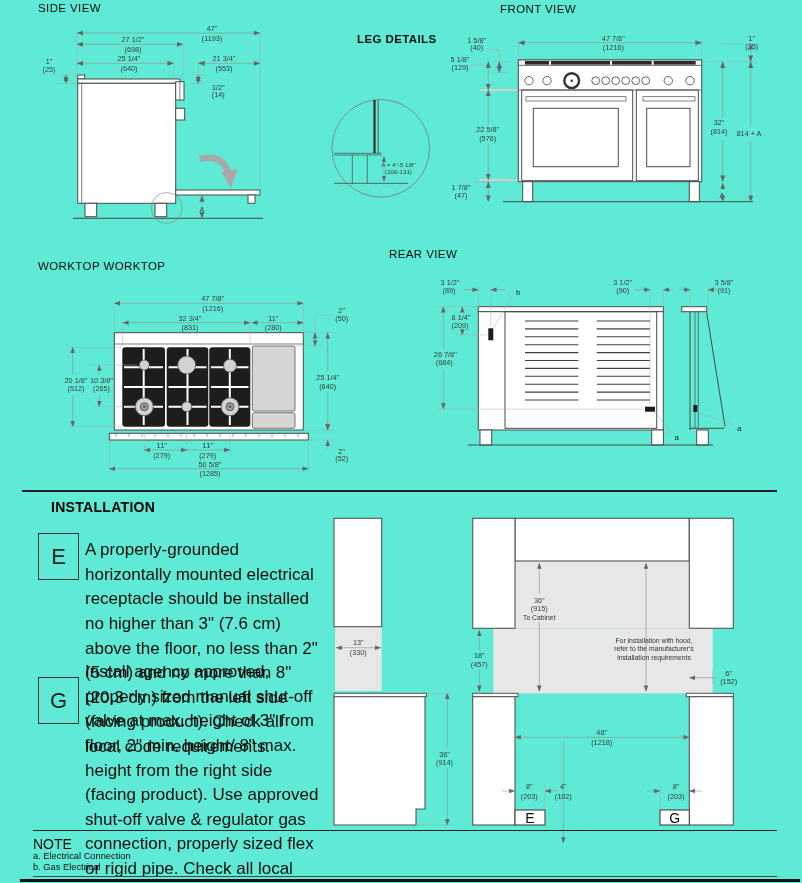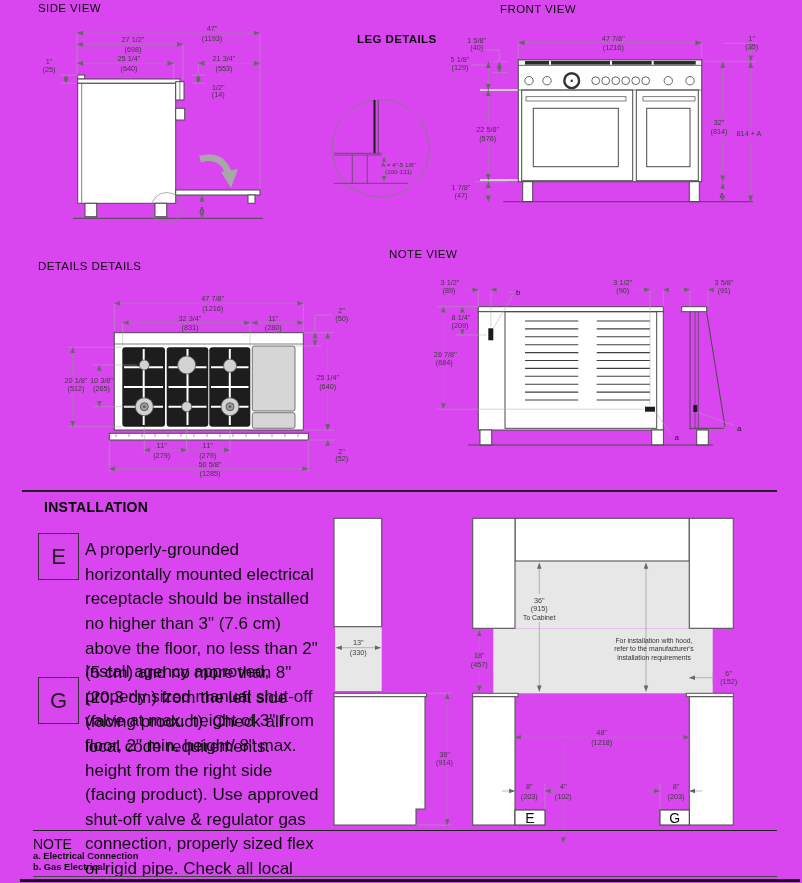--- a/index.html
+++ b/index.html
@@ -1,16 +1,16 @@
 <!DOCTYPE html>
 <html><head>
 <meta charset="utf-8">
 <style>
   html,body{margin:0;padding:0;background:#fff;}
-  .page{position:relative;width:802px;height:883px;background:#d946ef;
+  .page{position:relative;width:802px;height:883px;background:#5eead4;
         font-family:"Liberation Sans","DejaVu Sans",sans-serif;color:#111;overflow:hidden;}
   .vtitle{position:absolute;font-size:11.5px;letter-spacing:.4px;color:#0d0d0d;white-space:nowrap;}
   .abs{position:absolute;}
   svg{position:absolute;overflow:visible;}
   svg text{font-family:"Liberation Sans","DejaVu Sans",sans-serif;}
   .d{font-size:7.3px;fill:#3d3d3d;text-anchor:middle;}
   .dsm{font-size:6.2px;fill:#3d3d3d;text-anchor:middle;}
   .dn{font-size:6.8px;fill:#333;text-anchor:middle;}
   .lab{font-size:8px;fill:#222;text-anchor:middle;}
   .big{font-size:14px;fill:#0c0c0c;text-anchor:middle;}
@@ -18,33 +18,33 @@
   .of{fill:#fff;stroke:#4a4a4a;stroke-width:1;}
   .ot{fill:none;stroke:#4a4a4a;stroke-width:.7;}
   .dim{stroke:#8f8f8f;stroke-width:.6;fill:none;}
   .ext{stroke:#a8a8a8;stroke-width:.5;fill:none;}
   .gext{stroke:#cfcfcf;stroke-width:2;}
   .rule{position:absolute;background:#222;}
   .letterbox{position:absolute;width:39px;height:45px;border:1.4px solid #333;
      display:flex;align-items:center;justify-content:center;font-size:22px;color:#222;}
   .para{position:absolute;width:234px;font-size:17px;line-height:1.45;color:#0c0c0c;}
   .notehead{position:absolute;font-size:14px;color:#0d0d0d;}
-  .noteitem{font-size:9.3px;color:#0d0d0d;line-height:1.18;font-weight:bold;}
+  .noteitem{font-size:9.3px;color:#0d0d0d;line-height:1.18;}
   .insttitle{position:absolute;font-size:14px;font-weight:bold;letter-spacing:.3px;color:#000;}
 </style>
 </head>
 <body>
 
 <div class="page">
 
   <div class="vtitle" style="left:38px;top:2px;">SIDE VIEW</div>
   <div class="vtitle" style="left:500px;top:3px;text-align:center;">FRONT VIEW</div>
   <div class="vtitle" style="left:357px;top:33px;font-weight:bold;">LEG DETAILS</div>
-  <div class="vtitle" style="left:38px;top:260px;">DETAILS DETAILS</div>
-  <div class="vtitle" style="left:389px;top:248px;">NOTE VIEW</div>
+  <div class="vtitle" style="left:38px;top:260px;">WORKTOP WORKTOP</div>
+  <div class="vtitle" style="left:389px;top:248px;">REAR VIEW</div>
 
   <svg width="300" height="215" style="left:36px;top:20px;">
     <defs>
         <marker id="sA" viewBox="0 0 10 10" refX="9" refY="5" markerWidth="7" markerHeight="7" markerUnits="userSpaceOnUse" orient="auto-start-reverse">
           <path d="M0,1.5L9.5,5L0,8.5z" fill="#666"></path>
         </marker>
       </defs>
     <g>
       <rect class="of" x="41.7" y="55" width="7" height="4"></rect>
       <rect class="of" x="41.7" y="59" width="102.3" height="4.3"></rect>
@@ -424,21 +424,21 @@
       <line class="dim" x1="259" y1="24.7" x2="270" y2="24.7" marker-end="url(#rA)"></line>
       <line class="dim" x1="288" y1="24.7" x2="299" y2="24.7" marker-start="url(#rA)"></line>
       <text class="lab" x="256.7" y="174.5">a</text>
       <line class="ext" x1="251.5" y1="169.5" x2="235" y2="146.5"></line>
       <text class="lab" x="319.3" y="165.5">a</text>
       <line class="ext" x1="314" y1="160.5" x2="277.5" y2="147"></line>
     </g>
   </svg>
 
   <div class="rule" style="left:22px;top:490px;width:755px;height:1.6px;"></div>
-  <div class="insttitle" style="left:35px;top:499px;padding-left:9px;">INSTALLATION</div>
+  <div class="insttitle" style="left:42px;top:499px;padding-left:9px;">INSTALLATION</div>
 
   <div class="letterbox" style="left:38px;top:533px;">
     <span>E</span>
   </div>
   <div class="para" style="left:85px;top:538px;">A properly-grounded horizontally mounted electrical receptacle should be installed no higher than 3" (7.6 cm) above the floor, no less than 2" (5 cm) and no more than 8" (20,3 cm) from the left side (facing product). Check all local code requirements.</div>
 
   <div class="letterbox" style="left:38px;top:677px;">
     <span>G</span>
   </div>
   <div class="para" style="left:85px;top:660px;">Install agency approved, properly sized manual shut-off valve at max. height of 3" from floor, 2" min. height/ 8" max. height from the right side (facing product). Use approved shut-off valve &amp; regulator gas connection, properly sized flex or rigid pipe. Check all local code requirements.</div>

